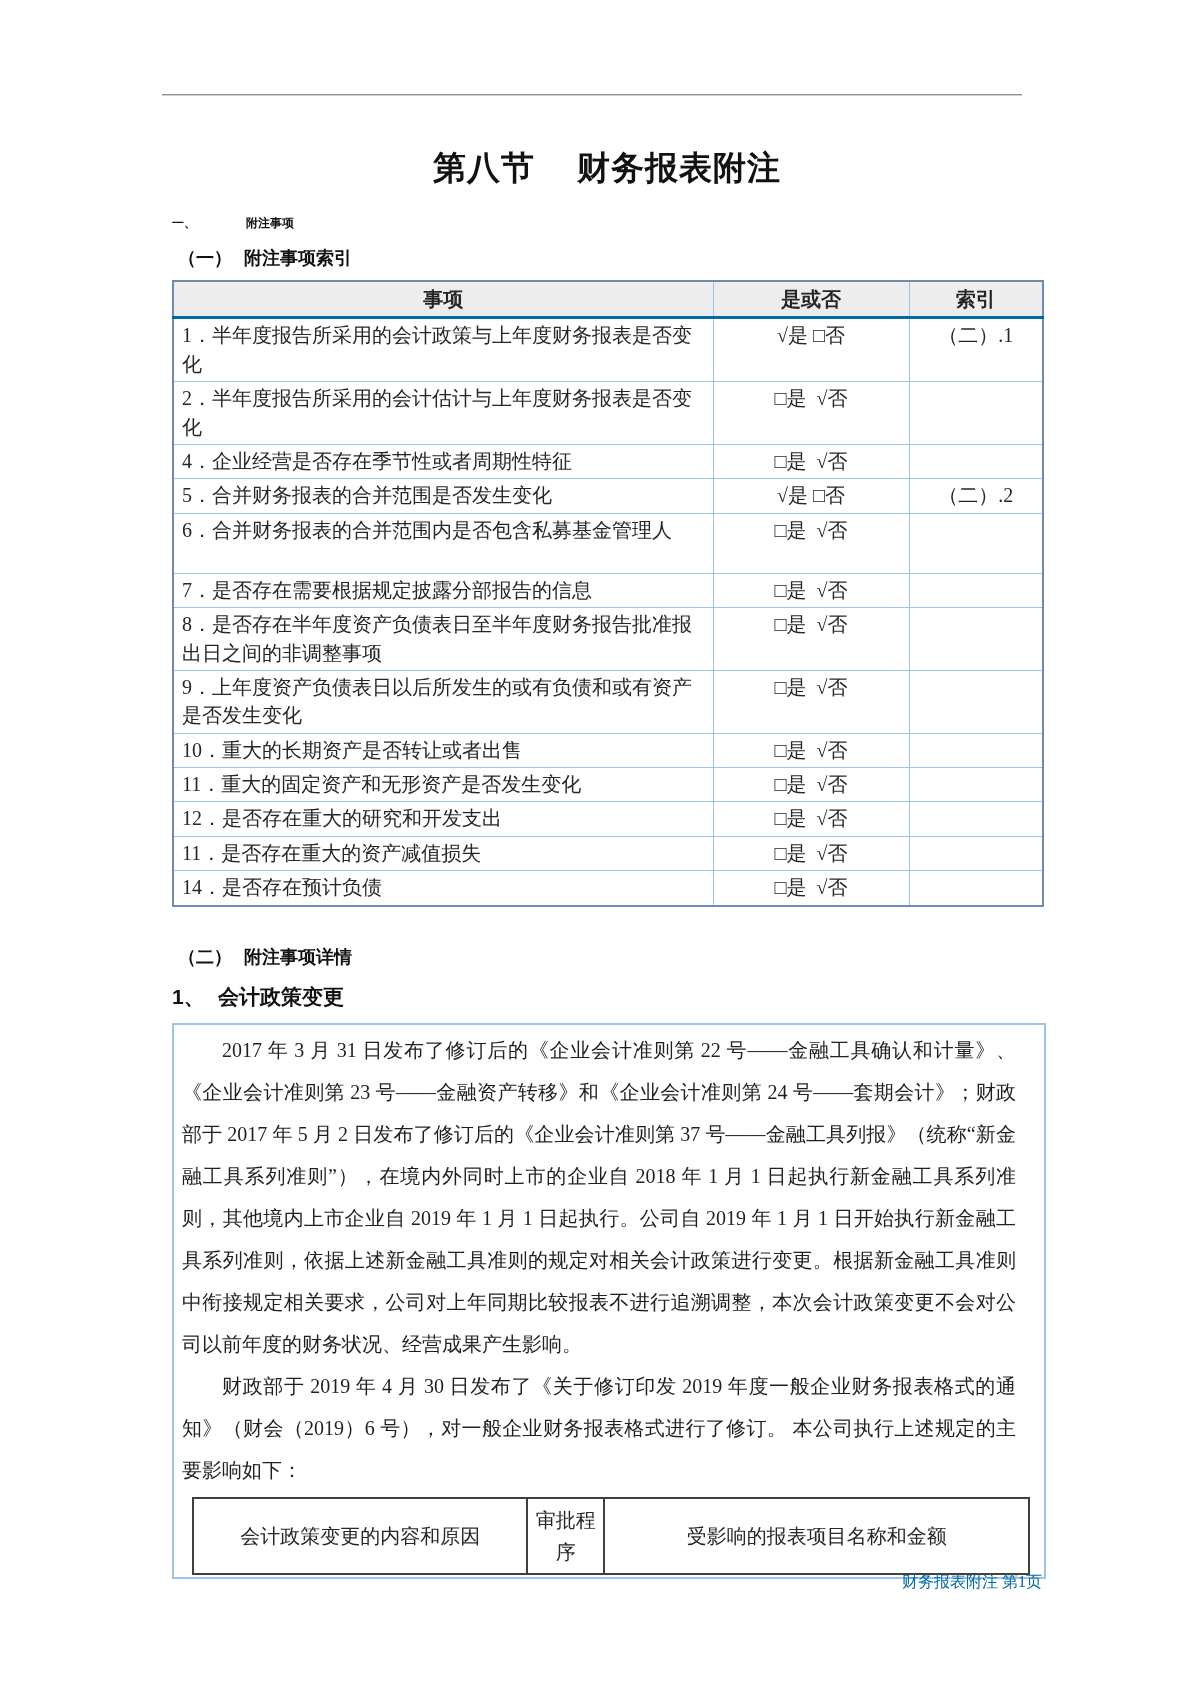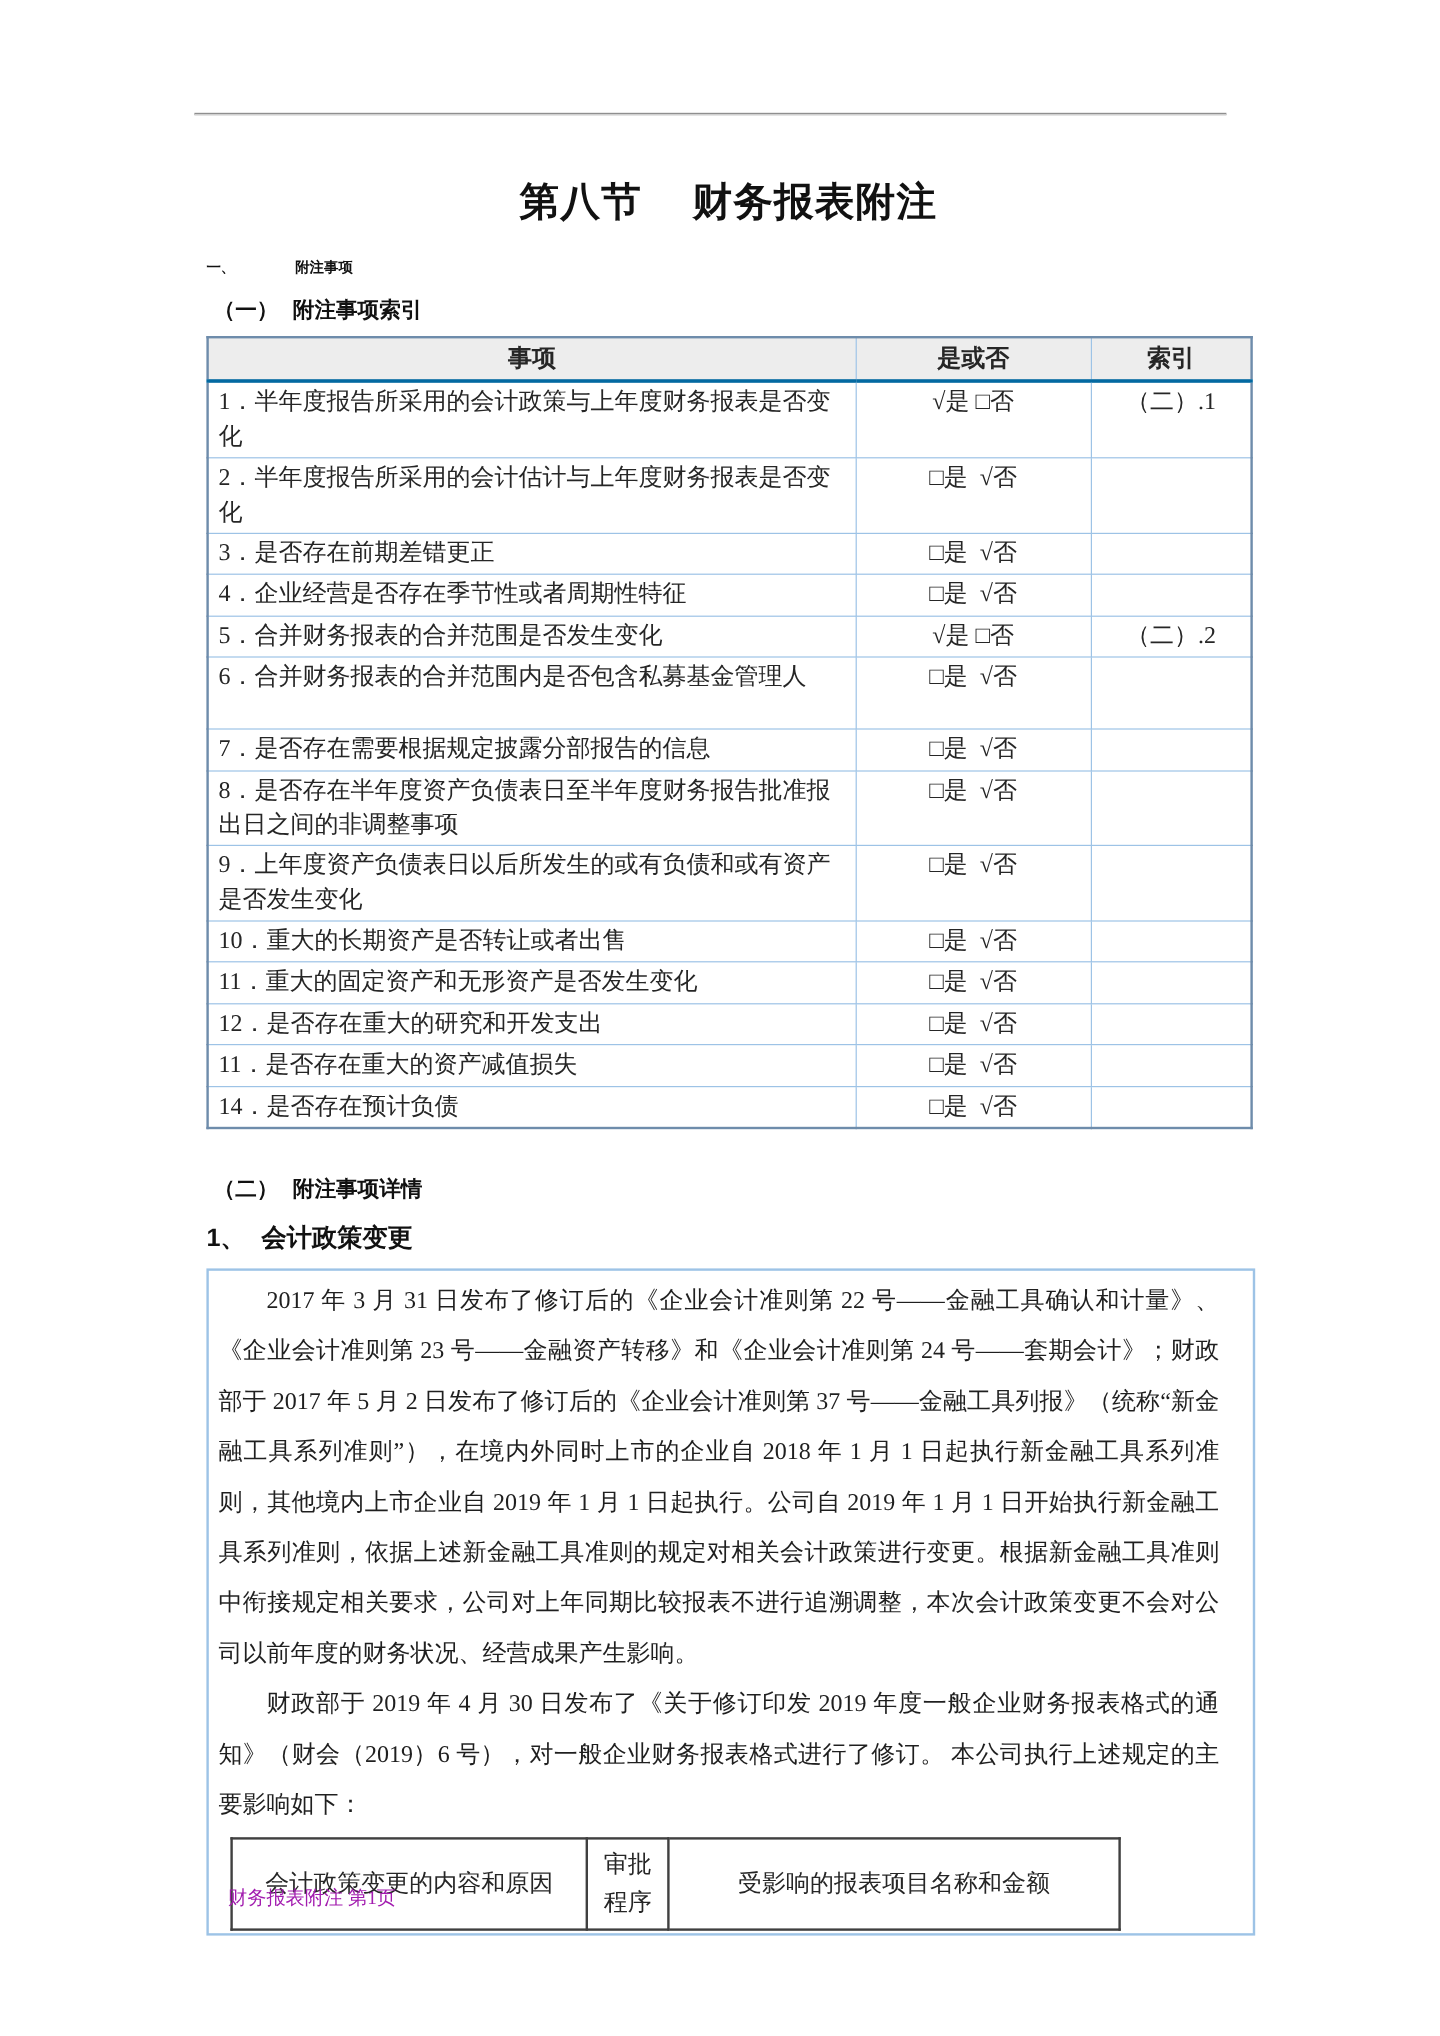--- a/index.html
+++ b/index.html
@@ -79,42 +79,42 @@
   }
   .policy-box p {
     font-size:20px;
     line-height:2.1;
     text-align:justify;
     text-indent:2em;
     color:#1f1f1f;
   }
   table.impact-table {
     margin:6px 4px 0 10px;
-    width:742px;
+    width:838px;
     border-collapse:collapse;
     border:2px solid #404040;
     table-layout:fixed;
   }
   table.impact-table td {
     border:2px solid #404040;
     font-size:20px;
     text-align:center;
     vertical-align:middle;
     height:76px;
     line-height:1.6;
     padding:2px 6px;
   }
 
   .page-footer {
     position:absolute;
-    left:190px; top:1572px;
+    left:172px; top:1572px;
     width:870px;
-    text-align:left;
+    text-align:right;
     font-size:16px;
-    color:#a21caf;
+    color:#0369a1;
   }
 </style>
 </head>
 <body>
 
 <div class="page">
   <div class="content">
 
     <div class="header-rule"></div>
 
@@ -136,25 +136,20 @@
         <th>是或否</th>
         <th>索引</th>
       </tr>
       <tr class="tall">
         <td class="c-item">1．半年度报告所采用的会计政策与上年度财务报表是否变化</td>
         <td class="c-choice">√是 □否</td>
         <td class="c-index">（二）.1</td>
       </tr>
       <tr class="tall">
         <td class="c-item">2．半年度报告所采用的会计估计与上年度财务报表是否变化</td>
-        <td class="c-choice">□是  √否</td>
-        <td class="c-index"></td>
-      </tr>
-      <tr>
-        <td class="c-item">3．是否存在前期差错更正</td>
         <td class="c-choice">□是  √否</td>
         <td class="c-index"></td>
       </tr>
       <tr>
         <td class="c-item">4．企业经营是否存在季节性或者周期性特征</td>
         <td class="c-choice">□是  √否</td>
         <td class="c-index"></td>
       </tr>
       <tr>
         <td class="c-item">5．合并财务报表的合并范围是否发生变化</td>

